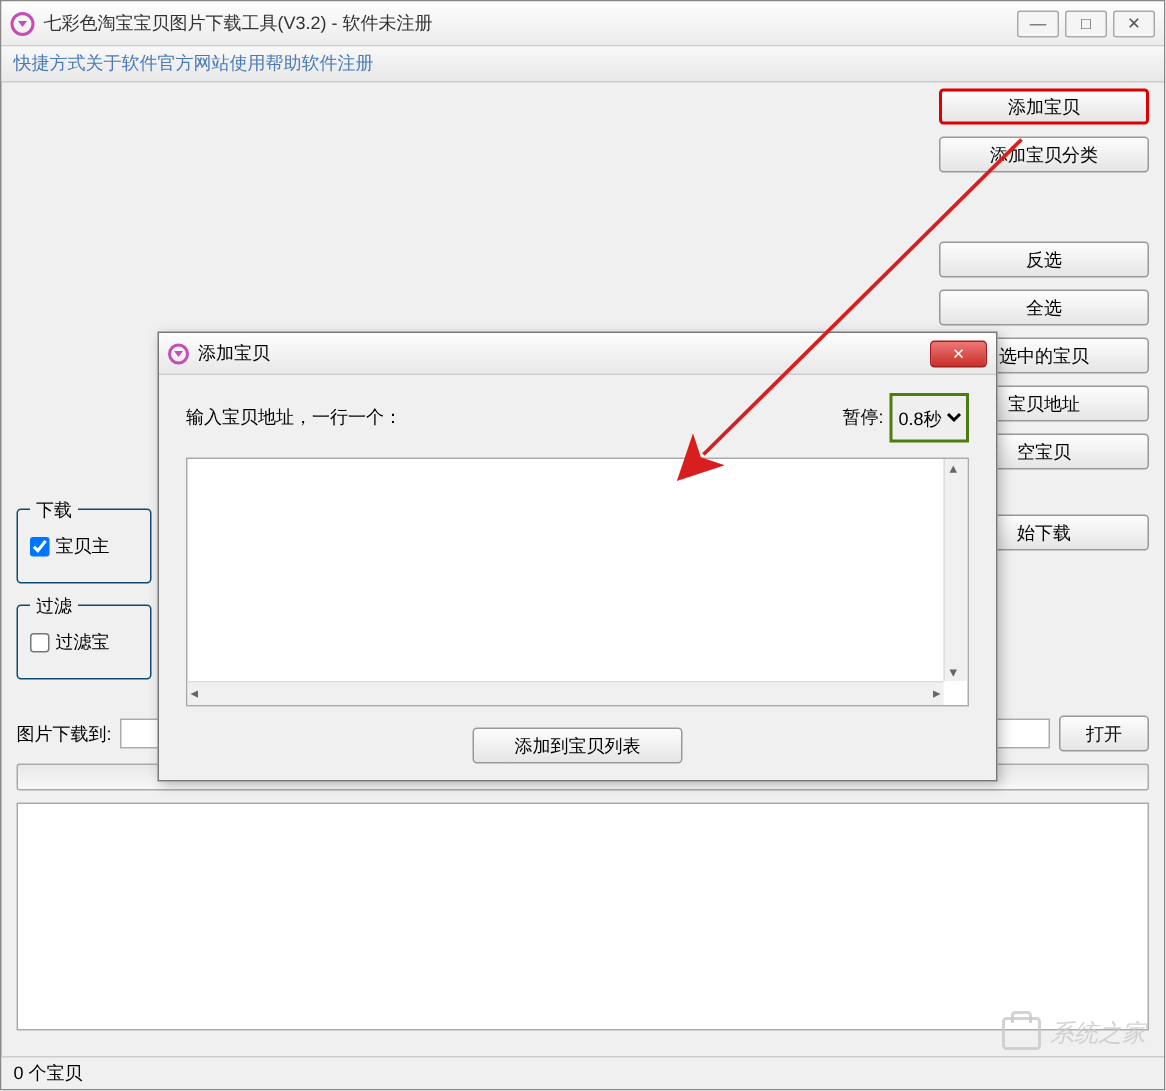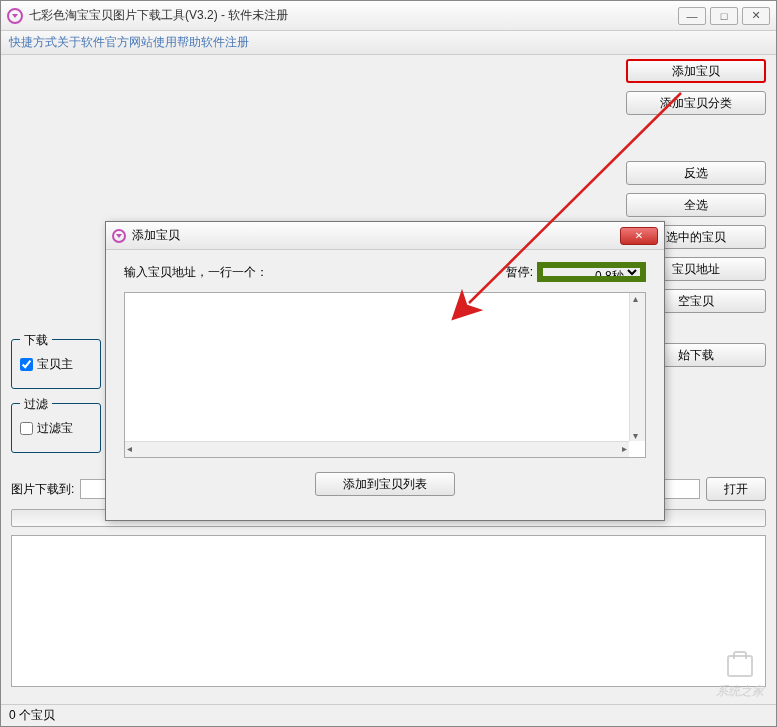--- a/index.html
+++ b/index.html
@@ -51,35 +51,35 @@
 
 .dialog { position: absolute; top: 220px; left: 104px; width: 560px; height: 300px; border: 1px solid #777; background: #f0f0f0; box-shadow: 2px 2px 8px rgba(0,0,0,0.25); }
 .dialog .dlg-title { height: 28px; background: linear-gradient(#fdfdfd, #e8e8e8); border-bottom: 1px solid #ccc; display: flex; align-items: center; padding: 0 6px; }
 .dialog .dlg-title .app-icon { width: 14px; height: 14px; border-radius: 50%; border: 2px solid #c44db8; margin-right: 6px; display:flex; align-items:center; justify-content:center;}
 .dialog .dlg-title .app-icon::after { content:""; width:0; height:0; border-left:3px solid transparent; border-right:3px solid transparent; border-top:4px solid #c44db8; }
 .dialog .dlg-title .t { flex: 1; }
 .dialog .dlg-title .close { width: 38px; height: 18px; background: linear-gradient(#e77, #c83028); border: 1px solid #a02020; border-radius: 3px; color: #fff; display: flex; align-items: center; justify-content: center; font-size: 10px; }
 .dialog .dlg-body { padding: 12px 18px; }
 .dialog .row1 { display: flex; align-items: center; justify-content: space-between; margin-bottom: 10px; }
 .dialog .pause { display: flex; align-items: center; gap: 4px; }
-.dialog select { height: 20px; border: 6px solid #4d7c0f; font-size: 12px; padding-left: 48px; }
+.dialog select { height: 33px; border: 2px solid #4d7c0f; font-size: 12px; }
 .dialog .textarea-wrap { width: 522px; height: 166px; border: 1px solid #aaa; background: #fff; position: relative; overflow: hidden; }
 .dialog .textarea-wrap .vscroll { position: absolute; right: 0; top: 0; width: 16px; height: calc(100% - 16px); background: #f0f0f0; border-left: 1px solid #ddd; }
 .dialog .textarea-wrap .vscroll::before { content:"▴"; position:absolute; top:0; left:3px; font-size:10px; color:#666; }
 .dialog .textarea-wrap .vscroll::after { content:"▾"; position:absolute; bottom:0; left:3px; font-size:10px; color:#666; }
 .dialog .textarea-wrap .hscroll { position: absolute; bottom: 0; left: 0; height: 16px; width: calc(100% - 16px); background: #f0f0f0; border-top: 1px solid #ddd; }
 .dialog .textarea-wrap .hscroll::before { content:"◂"; position:absolute; left:2px; top:1px; font-size:10px; color:#666; }
 .dialog .textarea-wrap .hscroll::after { content:"▸"; position:absolute; right:2px; top:1px; font-size:10px; color:#666; }
 .dialog .btn-row { display: flex; justify-content: center; margin-top: 14px; }
 .dialog .btn-row .btn { width: 140px; }
 
 
 .arrow-svg { position: absolute; top: 0; left: 0; width: 777px; height: 727px; pointer-events: none; }
 
-.watermark { position: absolute; right: 12px; bottom: 26px; color: rgba(200,200,200,0.8); font-size: 12px; font-style: italic; display:flex; align-items:center; gap:6px;flex-direction:column; }
+.watermark { position: absolute; right: 12px; bottom: 26px; color: rgba(200,200,200,0.8); font-size: 16px; font-style: italic; display:flex; align-items:center; gap:6px; }
 .watermark .wm-icon { width:26px; height:22px; border:2px solid rgba(200,200,200,0.8); border-radius:3px; position:relative; }
 .watermark .wm-icon::before { content:""; position:absolute; top:-6px; left:4px; right:4px; height:6px; border:2px solid rgba(200,200,200,0.8); border-bottom:none; border-radius:3px 3px 0 0; }
 </style>
 </head>
 <body>
 
 <div class="window">
 
   <div class="titlebar">
     <div class="app-icon"></div>

